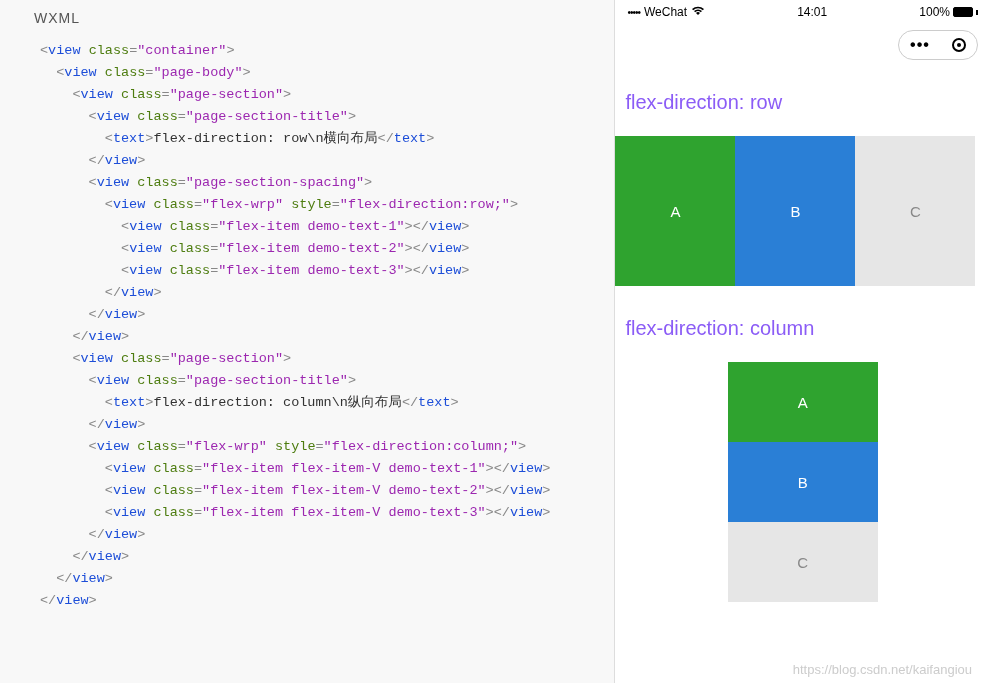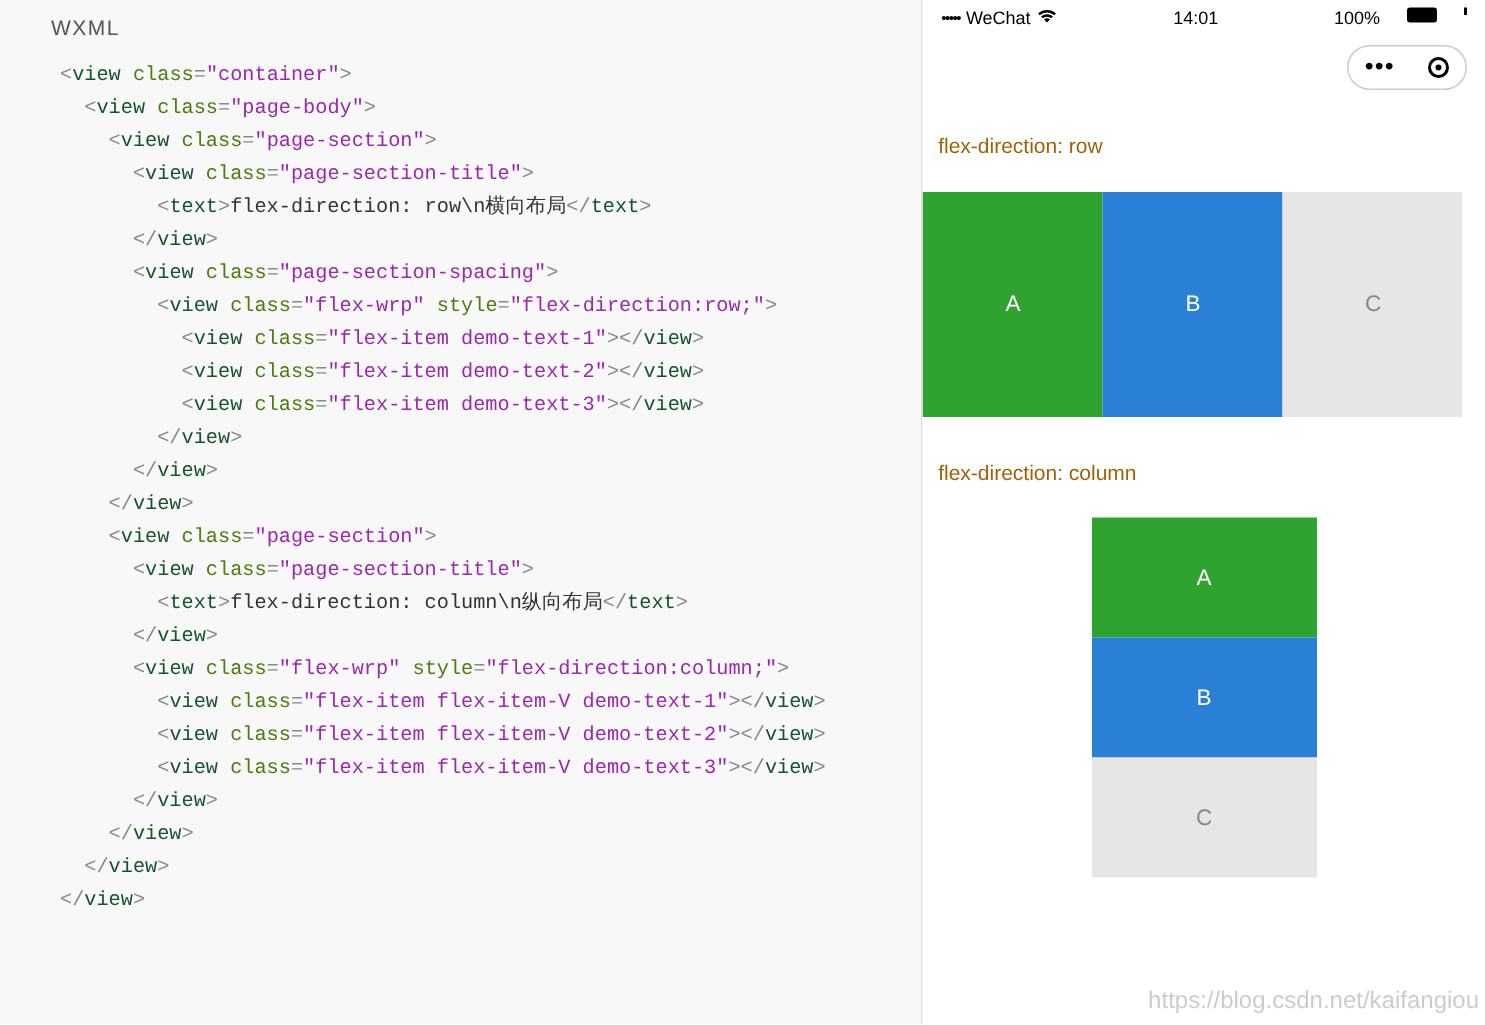--- a/index.html
+++ b/index.html
@@ -31,21 +31,21 @@
     letter-spacing: 1px;
   }
   .code {
     font-family: Consolas, "Courier New", monospace;
     font-size: 13.5px;
     line-height: 22px;
     padding: 4px 0 20px 40px;
     white-space: pre;
     color: #333;
   }
-  .tag   { color: #14532d; }
+  .tag   { color: #1d4ed8; }
   .attr  { color: #4d7c0f; }
   .val   { color: #9c27b0; }
   .punct { color: #888; }
 
   
   .sim-panel {
     width: 392px;
     height: 100%;
     background: #fff;
     position: relative;
@@ -57,21 +57,21 @@
     align-items: center;
     justify-content: space-between;
     padding: 0 12px;
     font-size: 12px;
     color: #000;
   }
   .status-left { display: flex; align-items: center; gap: 4px; }
   .dots { letter-spacing: -1px; font-size: 10px; }
   .wifi { display: inline-block; }
   .battery {
-    display: inline-flex; align-items: flex-start; gap: 18px;
+    display: inline-flex; align-items: center; gap: 3px;
   }
   .battery-body {
     width: 20px; height: 10px; border: 1px solid #000;
     border-radius: 2px; background: #000;
   }
   .battery-cap {
     width: 2px; height: 5px; background: #000;
   }
 
   .capsule {
@@ -94,22 +94,22 @@
   }
   .capsule-o::after {
     content: ""; position: absolute; top: 3px; left: 3px;
     width: 4px; height: 4px; background: #000; border-radius: 50%;
   }
 
   .page-body {
     padding: 64px 0 0 0;
   }
   .section-title {
-    font-size: 14px;
-    color: #a16207;
+    font-size: 20px;
+    color: #8b5cf6;
     padding: 0 10px;
     line-height: 1.4;
   }
   .flex-wrp {
     display: flex;
     margin-top: 20px;
   }
   .flex-wrp.row { flex-direction: row; }
   .flex-wrp.col { flex-direction: column; align-items: center; }
 
@@ -124,23 +124,23 @@
   }
   .flex-item-V { height: 80px; width: 150px; }
   .c1 { background: #2fa32f; }
   .c2 { background: #2a7fd6; }
   .c3 { background: #e6e6e6; color: #888; }
 
   .section2-title { margin-top: 28px; }
 
   .watermark {
     position: absolute;
-    right: 4px;
+    right: 18px;
     bottom: 6px;
-    font-size: 16px;
+    font-size: 13px;
     color: #ccc;
     pointer-events: none;
   }
 </style>
 </head>
 <body>
 
 <div class="code-panel">
   <div class="tab-bar">
     <span>WXML</span>

